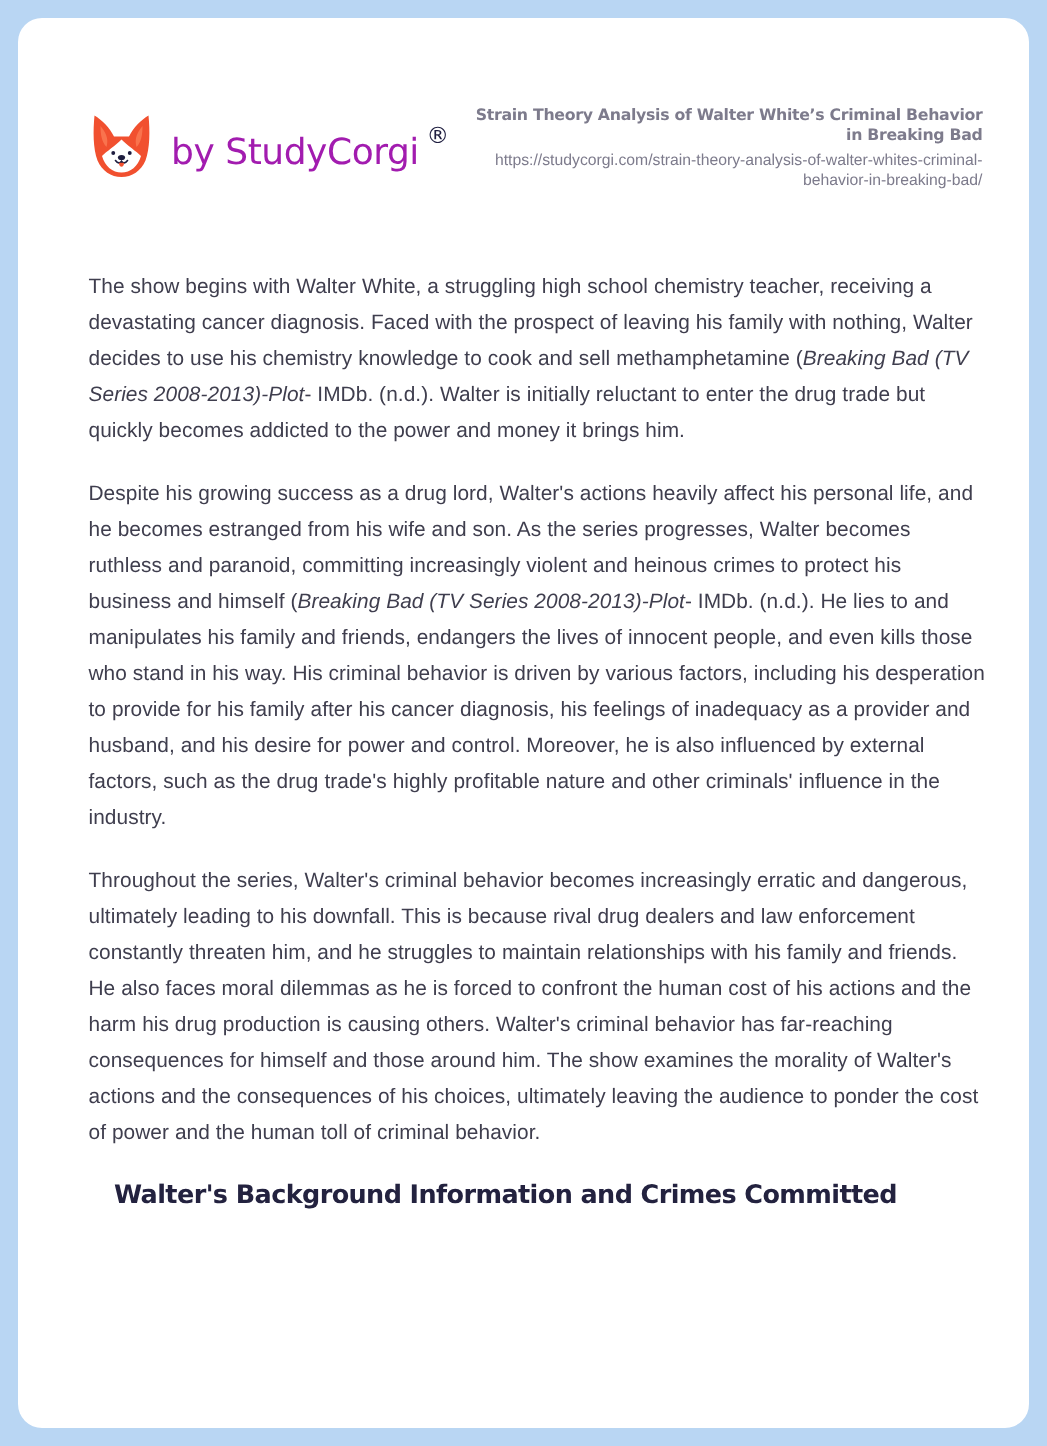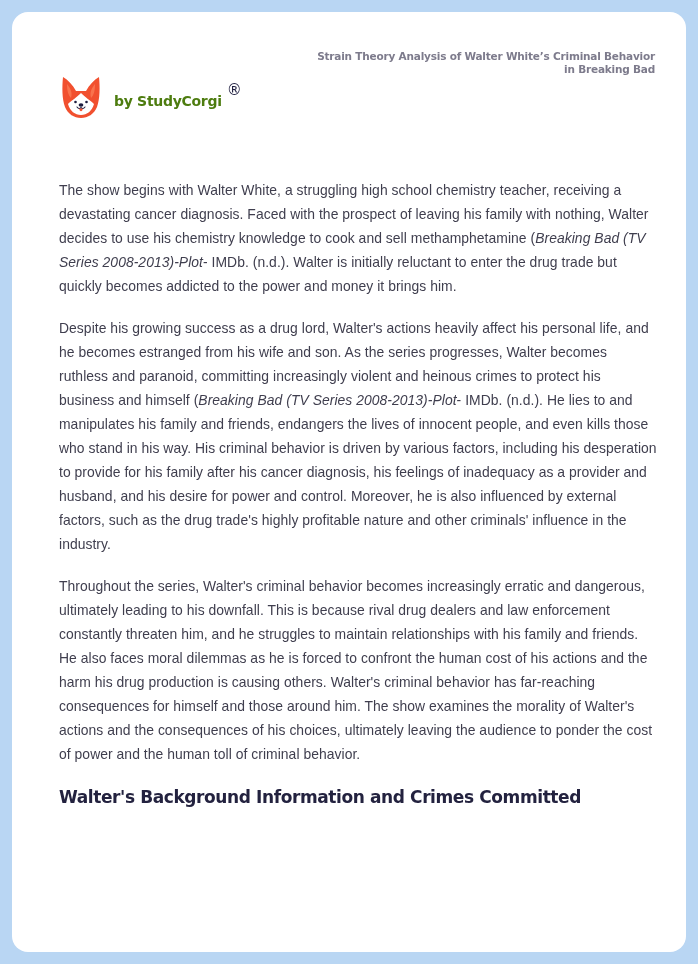--- a/index.html
+++ b/index.html
@@ -39,39 +39,39 @@
       align-items: center;
     }
     .logo-icon {
       width: 42px;
       height: 44px;
       display: block;
     }
     .logo-text {
       margin-left: 12px;
       font-family: "DejaVu Sans", sans-serif;
-      font-weight: bold;
-      font-size: 14px;
-      color: #4d7c0f;
+      font-weight: normal;
+      font-size: 24px;
+      color: #a21caf;
       letter-spacing: -0.3px;
       position: relative;
       top: 4px;
     }
     .logo-reg {
       font-family: "DejaVu Sans", sans-serif;
       font-size: 15px;
       color: #1e1d3f;
       margin-left: 5px;
       position: relative;
       top: -7px;
     }
     .doc-info {
       position: absolute;
       right: 31px;
-      top: 38px;
+      top: 59px;
       width: 340px;
       text-align: right;
     }
     .doc-title {
       font-family: "DejaVu Sans", sans-serif;
       font-weight: bold;
       font-size: 10.5px;
       line-height: 13px;
       color: #7d7b8c;
       letter-spacing: -0.2px;
@@ -94,21 +94,21 @@
       color: #3f3e4e;
       letter-spacing: 0.05px;
     }
     .content p {
       margin: 0 0 18px 0;
     }
     .content em {
       font-style: italic;
     }
     .section-heading {
-      margin: 0;
+      margin: 17px;
       padding-top: 1px;
       font-family: "DejaVu Sans", sans-serif;
       font-weight: bold;
       font-size: 17px;
       line-height: 24px;
       color: #23223f;
       letter-spacing: -0.4px;
     }
   </style>
 </head>
@@ -134,20 +134,21 @@
         <path d="M17 32 C18.5 34 20 34 21 32.5 C22 34 23.5 34 25 32" stroke="#1e1d3f" stroke-width="1.1" fill="none" stroke-linecap="round"></path>
 
         <path d="M19.3 33.5 C19.3 37 22.7 37 22.7 33.5 Z" fill="#f1502f"></path>
       </svg>
       <span class="logo-text">by StudyCorgi</span>
       <span class="logo-reg">®</span>
     </div>
 
     <div class="doc-info">
       <div class="doc-title">Strain Theory Analysis of Walter White’s Criminal Behavior in Breaking Bad</div>
+      <div class="doc-url">https://studycorgi.com/strain-theory-analysis-of-walter-whites-criminal-behavior-in-breaking-bad/</div>
     </div>
   </div>
 
   <div class="content">
     <p>
       <span>The show begins with Walter White, a struggling high school chemistry teacher, receiving a devastating cancer diagnosis. Faced with the prospect of leaving his family with nothing, Walter decides to use his chemistry knowledge to cook and sell methamphetamine (</span><em>Breaking Bad (TV Series 2008-2013)-Plot</em><span>- IMDb. (n.d.). Walter is initially reluctant to enter the drug trade but quickly becomes addicted to the power and money it brings him.</span>
     </p>
     <p>
       <span>Despite his growing success as a drug lord, Walter's actions heavily affect his personal life, and he becomes estranged from his wife and son. As the series progresses, Walter becomes ruthless and paranoid, committing increasingly violent and heinous crimes to protect his business and himself (</span><em>Breaking Bad (TV Series 2008-2013)-Plot</em><span>- IMDb. (n.d.). He lies to and manipulates his family and friends, endangers the lives of innocent people, and even kills those who stand in his way. His criminal behavior is driven by various factors, including his desperation to provide for his family after his cancer diagnosis, his feelings of inadequacy as a provider and husband, and his desire for power and control. Moreover, he is also influenced by external factors, such as the drug trade's highly profitable nature and other criminals' influence in the industry.</span>
     </p>

